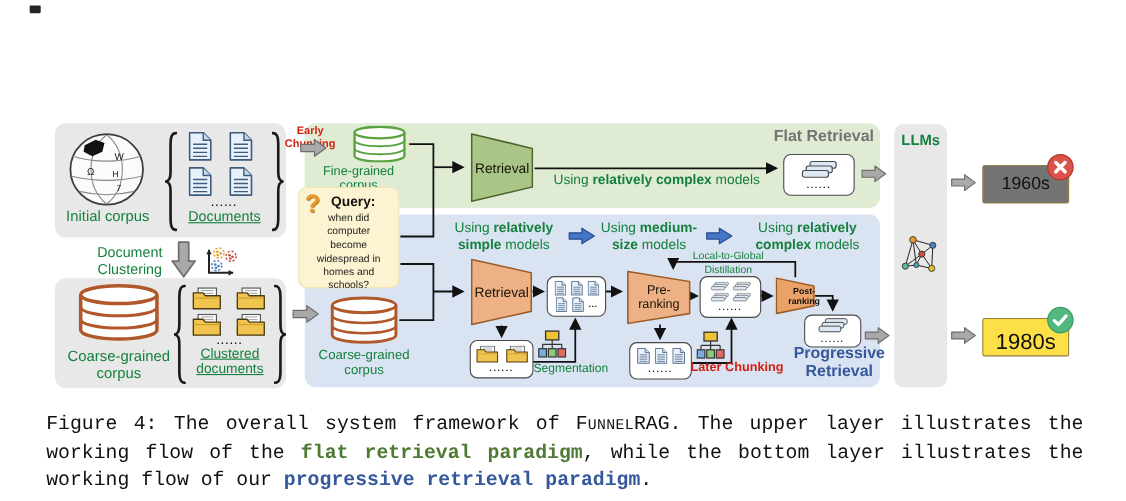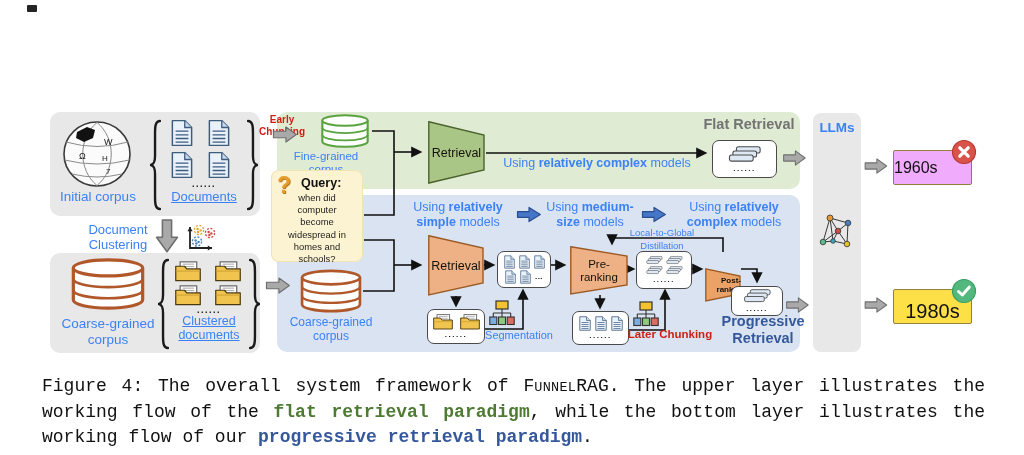--- a/index.html
+++ b/index.html
@@ -1,21 +1,21 @@
 <!DOCTYPE html>
 <html><head>
 <meta charset="utf-8">
 <style>
   html,body{margin:0;padding:0;background:#fff;}
   .canvas{position:relative;width:1024px;height:455px;background:#fff;overflow:hidden;
           font-family:"Liberation Sans",sans-serif;color:#111;}
   .abs{position:absolute;}
   .region{position:absolute;border-radius:10px;}
   .graybox{background:#e8e8e8;}
-  .lbl{position:absolute;text-align:center;line-height:1.16;color:#3b82f6;}
+  .lbl{position:absolute;text-align:center;line-height:1.16;color:#15803d;}
   .whitebox{position:absolute;background:#fff;border:1.3px solid #4a4a4a;border-radius:7px;
             display:flex;flex-direction:column;align-items:center;justify-content:center;gap:1px;}
   .dots{font-weight:bold;letter-spacing:1.5px;font-size:9px;line-height:1;color:#111;}
   .funnel-text{position:absolute;inset:0;display:flex;flex-direction:column;align-items:center;justify-content:center;color:#161208;}
   .u{text-decoration:underline;}
   .row{display:flex;align-items:center;justify-content:center;gap:4px;}
   .qline{text-align:center;font-size:9.4px;line-height:1.3;color:#222;}
   .caption{position:absolute;left:42px;top:374px;width:943px;font-family:Liberation Mono, monospace;
            font-size:18px;line-height:1.43;color:#111;text-align:justify;}
   .sc-small{font-size:13.5px;letter-spacing:.3px;}
@@ -334,21 +334,21 @@
       <svg width="17" height="9">
           <use href="#sym-stack"></use>
         </svg>
       <svg width="17" height="9">
           <use href="#sym-stack"></use>
         </svg>
     </div>
     <div class="dots" style="font-size:7.5px">......</div>
   </div>
 
-  <div class="abs" style="left:705px;top:268px;width:52px;height:34px">
+  <div class="abs" style="left:705px;top:252px;width:52px;height:34px">
     <svg width="36" height="34">
         <polygon points="0.8,0.8 35,8 35,26 0.8,33" fill="#eaa268" stroke="#9c5a24" stroke-width="1.3"></polygon>
       </svg>
     <div class="funnel-text" style="font-size:8px;font-weight:bold;line-height:1.15">
       <div>Post-</div>
       <div>ranking</div>
     </div>
   </div>
 
   <div class="whitebox" style="left:731px;top:286px;width:50px;height:28px">
@@ -427,21 +427,21 @@
   <svg class="abs" style="left:783px;top:297px" width="29" height="16">
       <use href="#sym-arrow-gray-r"></use>
     </svg>
   <svg class="abs" style="left:861px;top:158px" width="30" height="16">
       <use href="#sym-arrow-gray-r"></use>
     </svg>
   <svg class="abs" style="left:861px;top:297px" width="30" height="16">
       <use href="#sym-arrow-gray-r"></use>
     </svg>
 
-  <div class="abs" style="left:893px;top:150px;width:77px;height:33px;background:#f0abfc;border:1.5px solid #94803a;border-radius:2px;display:flex;align-items:center;font-size:16px">
+  <div class="abs" style="left:893px;top:150px;width:77px;height:33px;background:#737373;border:1.5px solid #94803a;border-radius:2px;display:flex;align-items:center;justify-content:center;font-size:16px">
     <span>1960s</span>
   </div>
   <svg class="abs" style="left:951px;top:139px" width="26" height="26">
     <circle cx="13" cy="13" r="11.5" fill="#d9534a" stroke="#b8382e" stroke-width="1.2"></circle>
     <path d="M8.8,8.8 L17.2,17.2 M17.2,8.8 L8.8,17.2" stroke="#fff" stroke-width="3.2" stroke-linecap="round"></path>
   </svg>
 
   <div class="abs" style="left:893px;top:289px;width:77px;height:33px;background:#fde047;border:1.5px solid #94803a;border-radius:2px;display:flex;align-items:flex-end;justify-content:center;font-size:20px">
     <span>1980s</span>
   </div>

